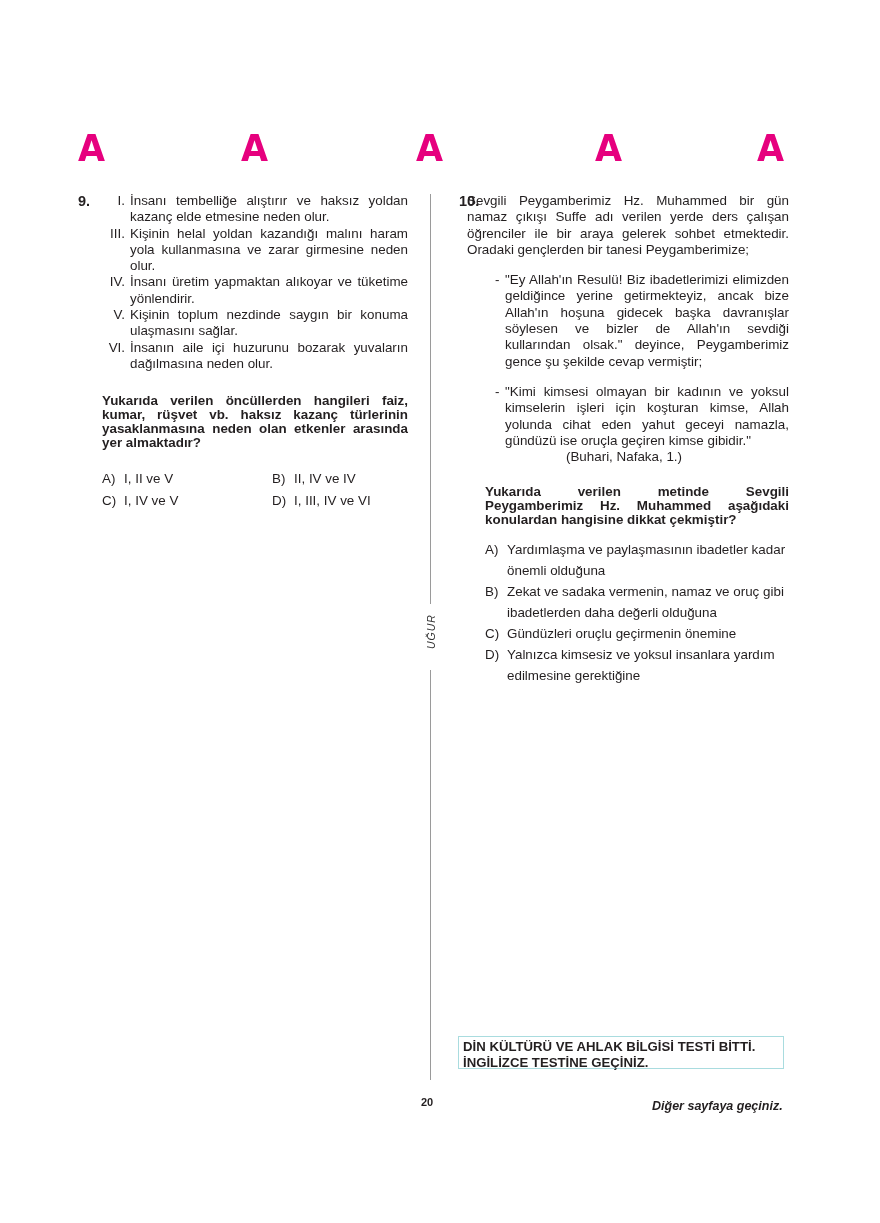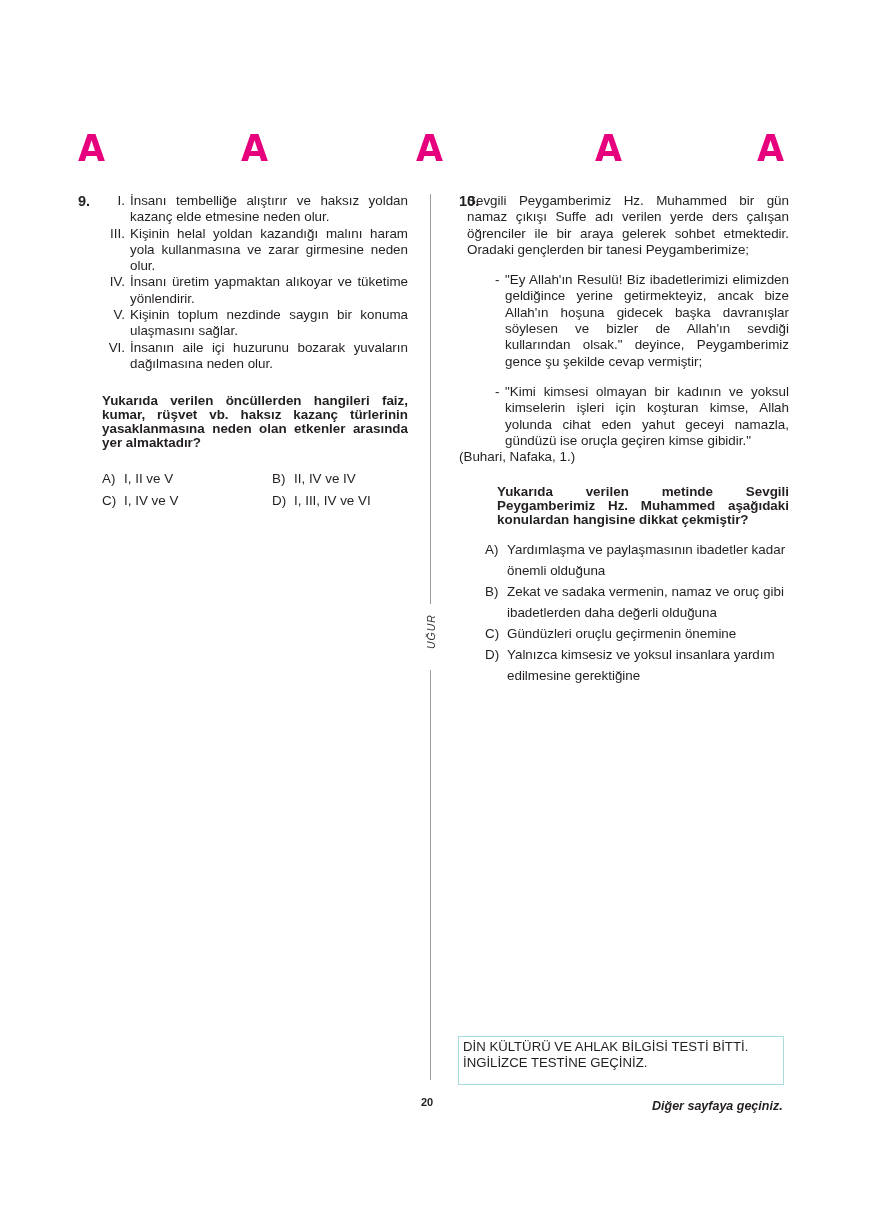--- a/index.html
+++ b/index.html
@@ -25,36 +25,36 @@
 
   .stem-bold { font-weight: bold; text-align: justify; font-size: 13.4px; line-height: 14px; }
   .opts-grid { display: grid; grid-template-columns: 170px 150px; row-gap: 5px; }
   .opt { display: flex; line-height: 16.5px; }
   .opt .letter { width: 22px; flex: none; }
 
   .intro { margin-left: 8px; text-align: justify; }
   .quote { display: flex; margin-left: 36px; text-align: justify; }
   .quote .dash { width: 10px; flex: none; }
   .quote .qtext { flex: 1; }
-  .source { text-align: left; }
+  .source { text-align: center; }
   .r-opts { margin-left: 26px; }
   .r-opt { display: flex; line-height: 21px; }
   .r-opt .letter { width: 22px; flex: none; }
 
   .divider { position: absolute; left: 430px; width: 1px; background: #9a9a9a; }
   .brand {
     position: absolute; left: 420px; top: 612px; width: 22px; height: 40px;
     font-style: italic; font-size: 10.5px; letter-spacing: 1px; color: #333;
     writing-mode: vertical-rl; transform: rotate(180deg);
     display: flex; align-items: center; justify-content: center;
   }
   .end-box {
-    position: absolute; left: 458px; top: 1036px; width: 326px; height: 49px;
+    position: absolute; left: 458px; top: 1036px; width: 326px; height: 33px;
     border: 1px solid #a9dcdf; padding: 2px 0 0 4px; box-sizing: border-box;
-    font-weight: normal; font-size: 13.2px; line-height: 15.5px;
+    font-weight: bold; font-size: 13.2px; line-height: 15.5px;
   }
   .page-num { position: absolute; left: 421px; top: 1096px; font-weight: bold; font-size: 11px; }
   .next-page { position: absolute; left: 652px; top: 1099px; font-weight: bold; font-style: italic; font-size: 12.5px; text-align: center; }
 </style>
 </head>
 <body>
 
 <div class="header-letter" style="left:78px;">A</div>
 <div class="header-letter" style="left:241px;">A</div>
 <div class="header-letter" style="left:416px;">A</div>
@@ -120,21 +120,21 @@
   <div class="quote" style="margin-top:14px;">
     <span class="dash">-</span>
     <span class="qtext">"Ey Allah'ın Resulü! Biz ibadetlerimizi elimizden geldiğince yerine getirmekteyiz, ancak bize Allah'ın hoşuna gidecek başka davranışlar söylesen ve bizler de Allah'ın sevdiği kullarından olsak." deyince, Peygamberimiz gence şu şekilde cevap vermiştir;</span>
   </div>
   <div class="quote" style="margin-top:14px;">
     <span class="dash">-</span>
     <span class="qtext">"Kimi kimsesi olmayan bir kadının ve yoksul kimselerin işleri için koşturan kimse, Allah yolunda cihat eden yahut geceyi namazla, gündüzü ise oruçla geçiren kimse gibidir."</span>
   </div>
   <div class="source">(Buhari, Nafaka, 1.)</div>
 
-  <div class="stem-bold" style="margin-left:38px; margin-top:20px;">Yukarıda verilen metinde Sevgili Peygamberimiz Hz. Muhammed aşağıdaki konulardan hangisine dikkat çekmiştir?</div>
+  <div class="stem-bold" style="margin-left:26px; margin-top:20px;">Yukarıda verilen metinde Sevgili Peygamberimiz Hz. Muhammed aşağıdaki konulardan hangisine dikkat çekmiştir?</div>
 
   <div class="r-opts" style="margin-top:12px;">
     <div class="r-opt">
       <span class="letter">A)</span>
       <span>Yardımlaşma ve paylaşmasının ibadetler kadar önemli olduğuna</span>
     </div>
     <div class="r-opt">
       <span class="letter">B)</span>
       <span>Zekat ve sadaka vermenin, namaz ve oruç gibi ibadetlerden daha değerli olduğuna</span>
     </div>

